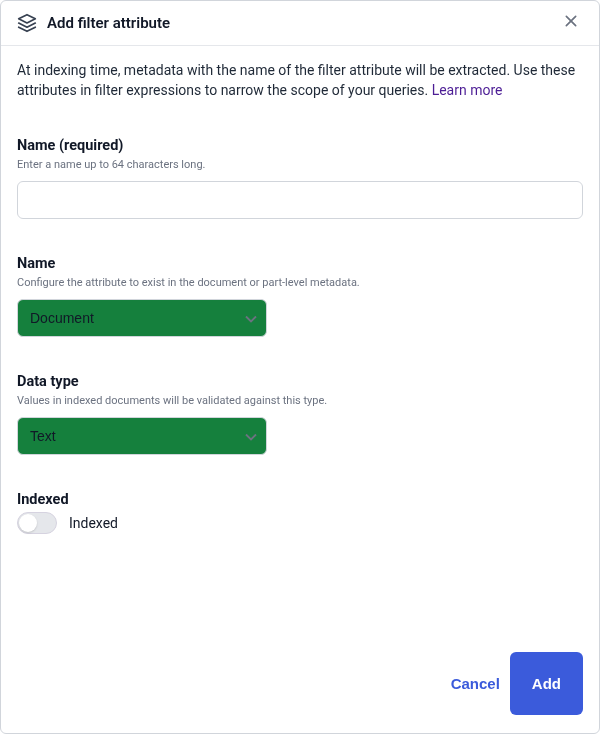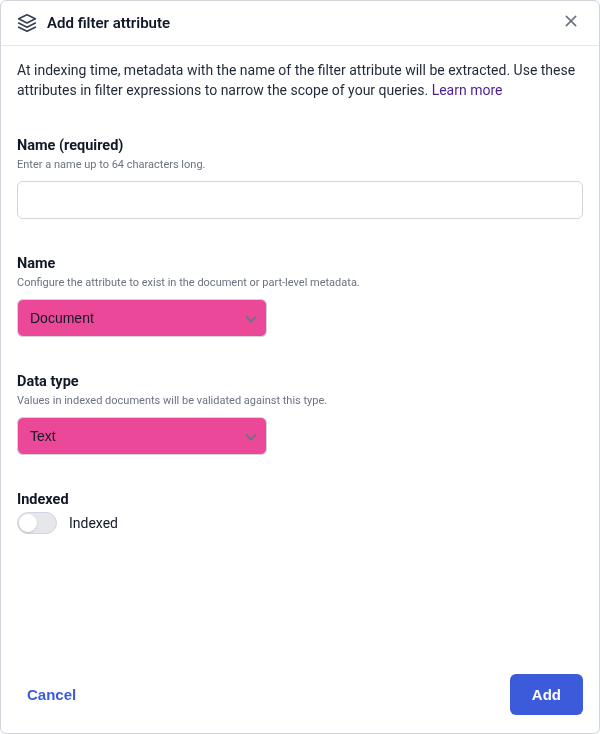--- a/index.html
+++ b/index.html
@@ -91,21 +91,21 @@
     }
     .select-wrap {
       position: relative;
       width: 250px;
     }
     .select {
       width: 100%;
       height: 38px;
       border: 1px solid #d1d5db;
       border-radius: 6px;
-      background: #ec4899;
+      background: #15803d;
       padding: 0 34px 0 12px;
       font-size: 14px;
       appearance: none;
       -webkit-appearance: none;
       cursor: pointer;
       color: #111827;
       text-align: left;
     }
     .select-caret {
       position: absolute;
@@ -149,39 +149,39 @@
       border: 1px solid #d1d5db;
       border-radius: 6px;
       padding: 8px 10px;
       font-size: 14px;
       resize: none;
       font-family: inherit;
       background: #fff;
     }
     .modal-footer {
       display: flex;
-      justify-content: space-between;
+      justify-content: flex-end;
       align-items: center;
       padding: 14px 16px 18px 16px;
     }
     .btn-cancel {
       background: none;
       border: none;
       color: #3b5bdb;
       font-size: 15px;
       font-weight: 600;
       cursor: pointer;
       padding: 8px 10px;
     }
     .btn-primary {
       background: #3b5bdb;
       color: #fff;
       border: none;
       border-radius: 6px;
-      padding: 12px 22px;
+      padding: 23px 22px;
       font-size: 15px;
       font-weight: 600;
       cursor: pointer;
     }
   </style>
 </head>
 <body>
 
 <div class="modal">
 

